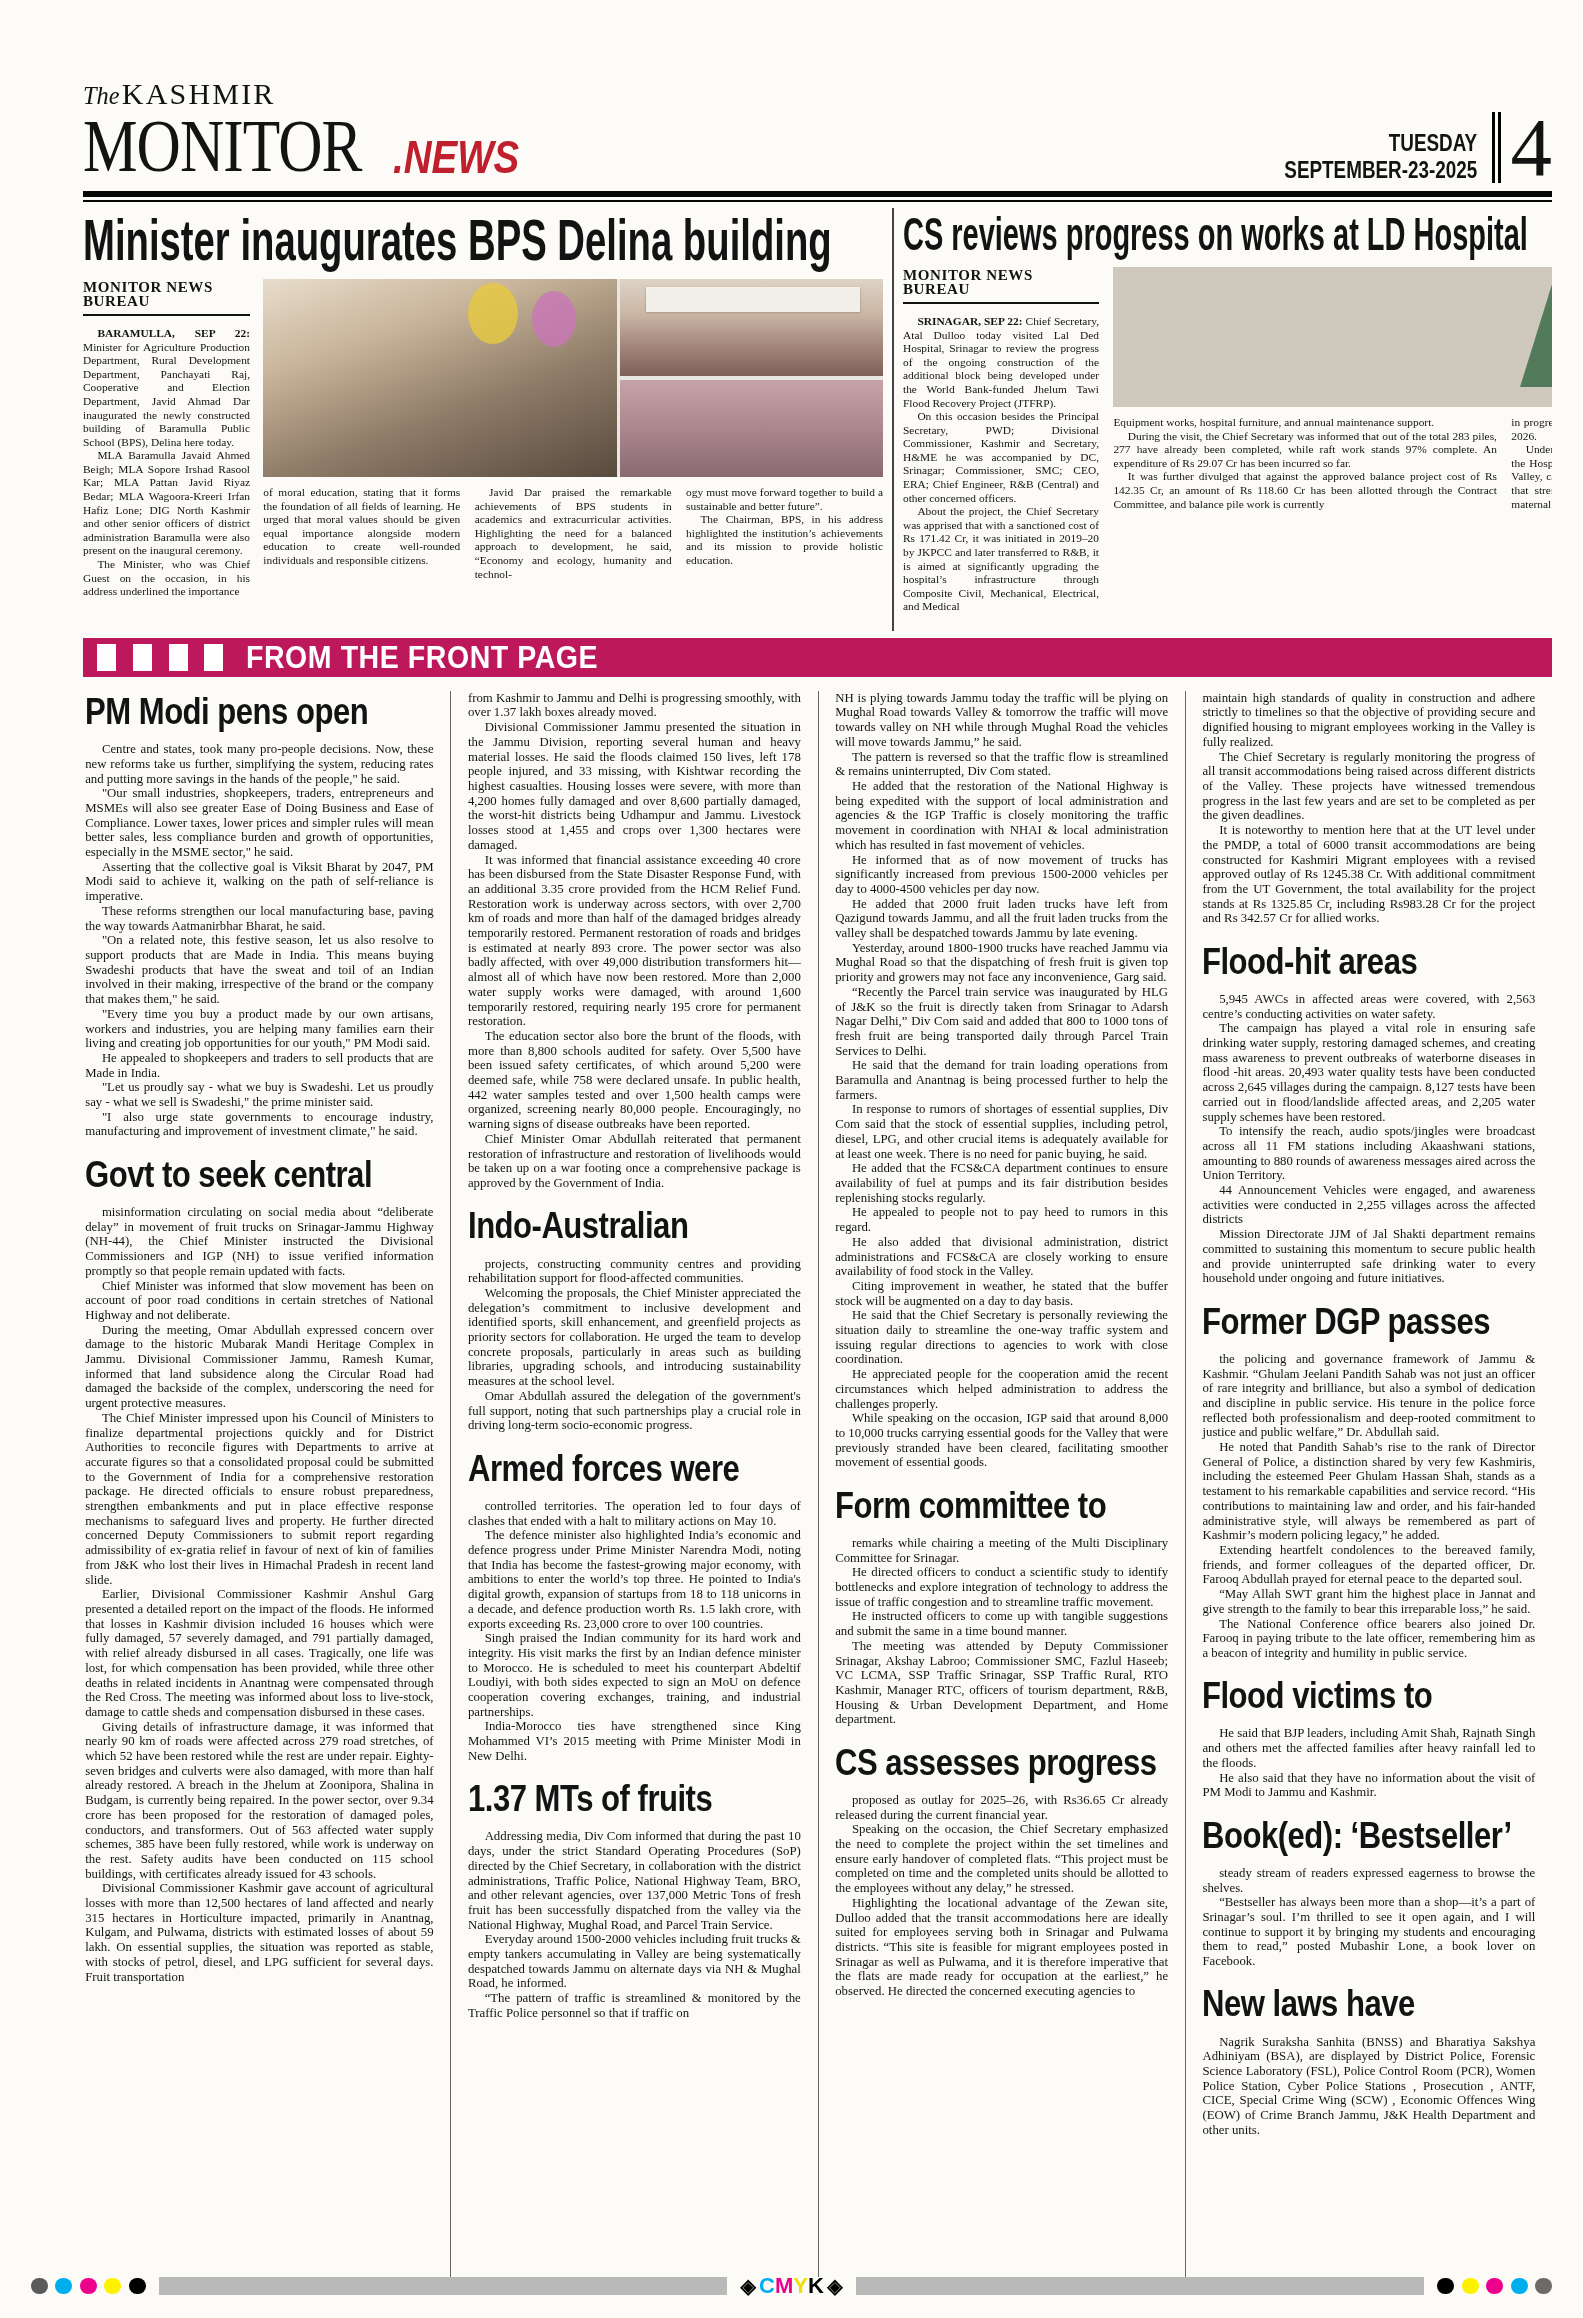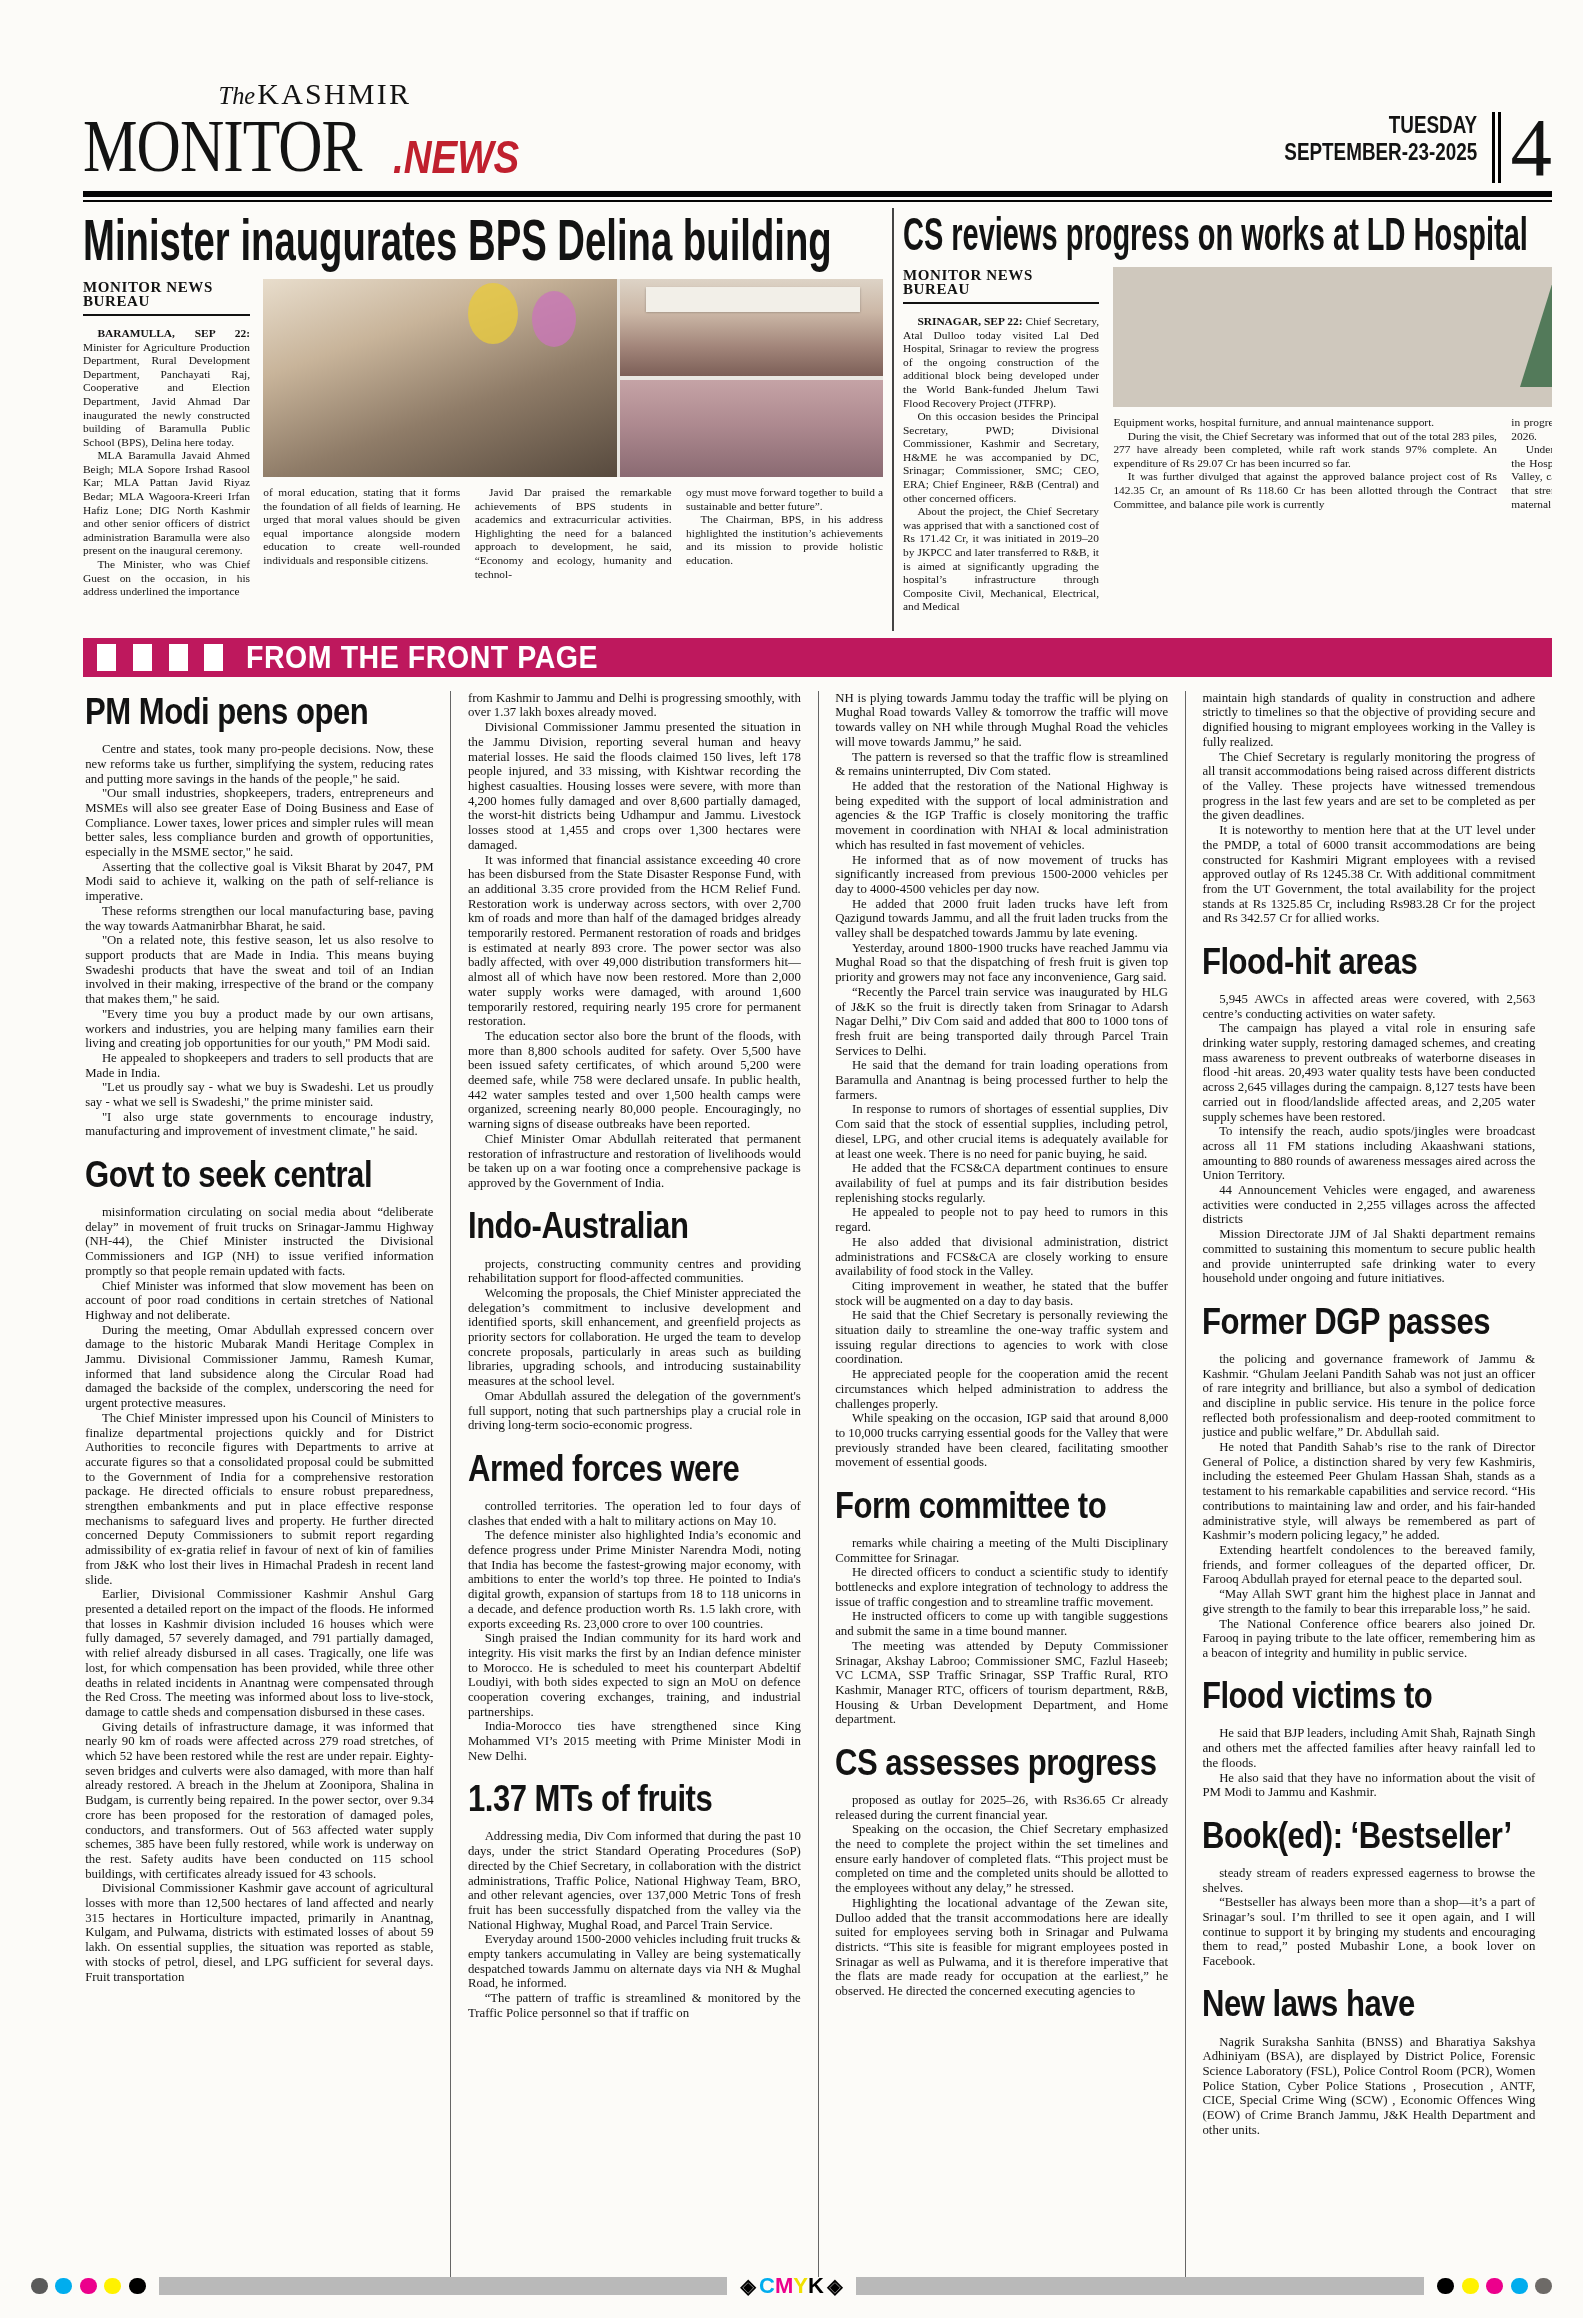--- a/index.html
+++ b/index.html
@@ -1,27 +1,27 @@
 <!DOCTYPE html>
 <html style="font-size:9px"><head>
 <meta charset="utf-8">
 <style>
   html,body{margin:0;padding:0;background:#888;}
   .page{width:1583px;height:2319px;background:#fcfbf8;position:relative;box-sizing:border-box;
         padding:0 31px 0 83px;font-family:"Liberation Serif",serif;color:#131313;overflow:hidden;}
   
   .masthead-row{display:flex;align-items:flex-end;justify-content:space-between;padding-top:83px;height:100px;}
   .logo{line-height:1;white-space:nowrap;}
-  .logo-top{font-size:30px;letter-spacing:2.2px;font-family:"Liberation Serif",serif;text-align:center;}
+  .logo-top{font-size:30px;letter-spacing:2.2px;font-family:"Liberation Serif",serif;}
   .logo-the{font-style:italic;font-size:24.4px;letter-spacing:0;margin-right:2.2px;}
   .logo-main{display:flex;align-items:flex-end;margin-top:1.1px;}
   .logo-monitor{font-size:73px;letter-spacing:-1.1px;display:inline-block;transform:scaleX(.84);transform-origin:left bottom;}
   .logo-news{font-family:"Liberation Sans",sans-serif;font-weight:700;font-style:italic;font-size:47px;
              display:inline-block;transform:scaleX(.82) translateY(-3.3px);transform-origin:left bottom;margin-left:-22px;}
-  .head-right{display:flex;align-items:flex-start;gap:14.4px;}
+  .head-right{display:flex;align-items:flex-end;gap:14.4px;}
   .issue-date{font-family:"Liberation Sans",sans-serif;font-weight:700;text-align:right;font-size:23px;line-height:1.15;
               display:inline-block;transform:scaleX(.82);transform-origin:right bottom;white-space:nowrap;}
   .page-num{border-left:9px double #000;padding-left:10px;font-size:83px;line-height:.85;font-family:"Liberation Serif",serif;}
   .header-rule{margin-top:7.8px;border-top:6.1px solid #050505;border-bottom:2.2px solid #050505;height:3.3px;}
   
   .top{display:grid;grid-template-columns:800px 20px 1fr;margin-top:5.6px;height:423px;overflow:hidden;}
   .v-divider{justify-self:center;width:1.1px;background:#444;height:100%;}
   h1.story-head{margin:3.3px 0 10px;font-family:"Liberation Sans",sans-serif;font-weight:700;line-height:1;white-space:nowrap;}
   h1 .cond{display:inline-block;transform-origin:left bottom;}
   .lead-head{font-size:58px;text-align:center;}

